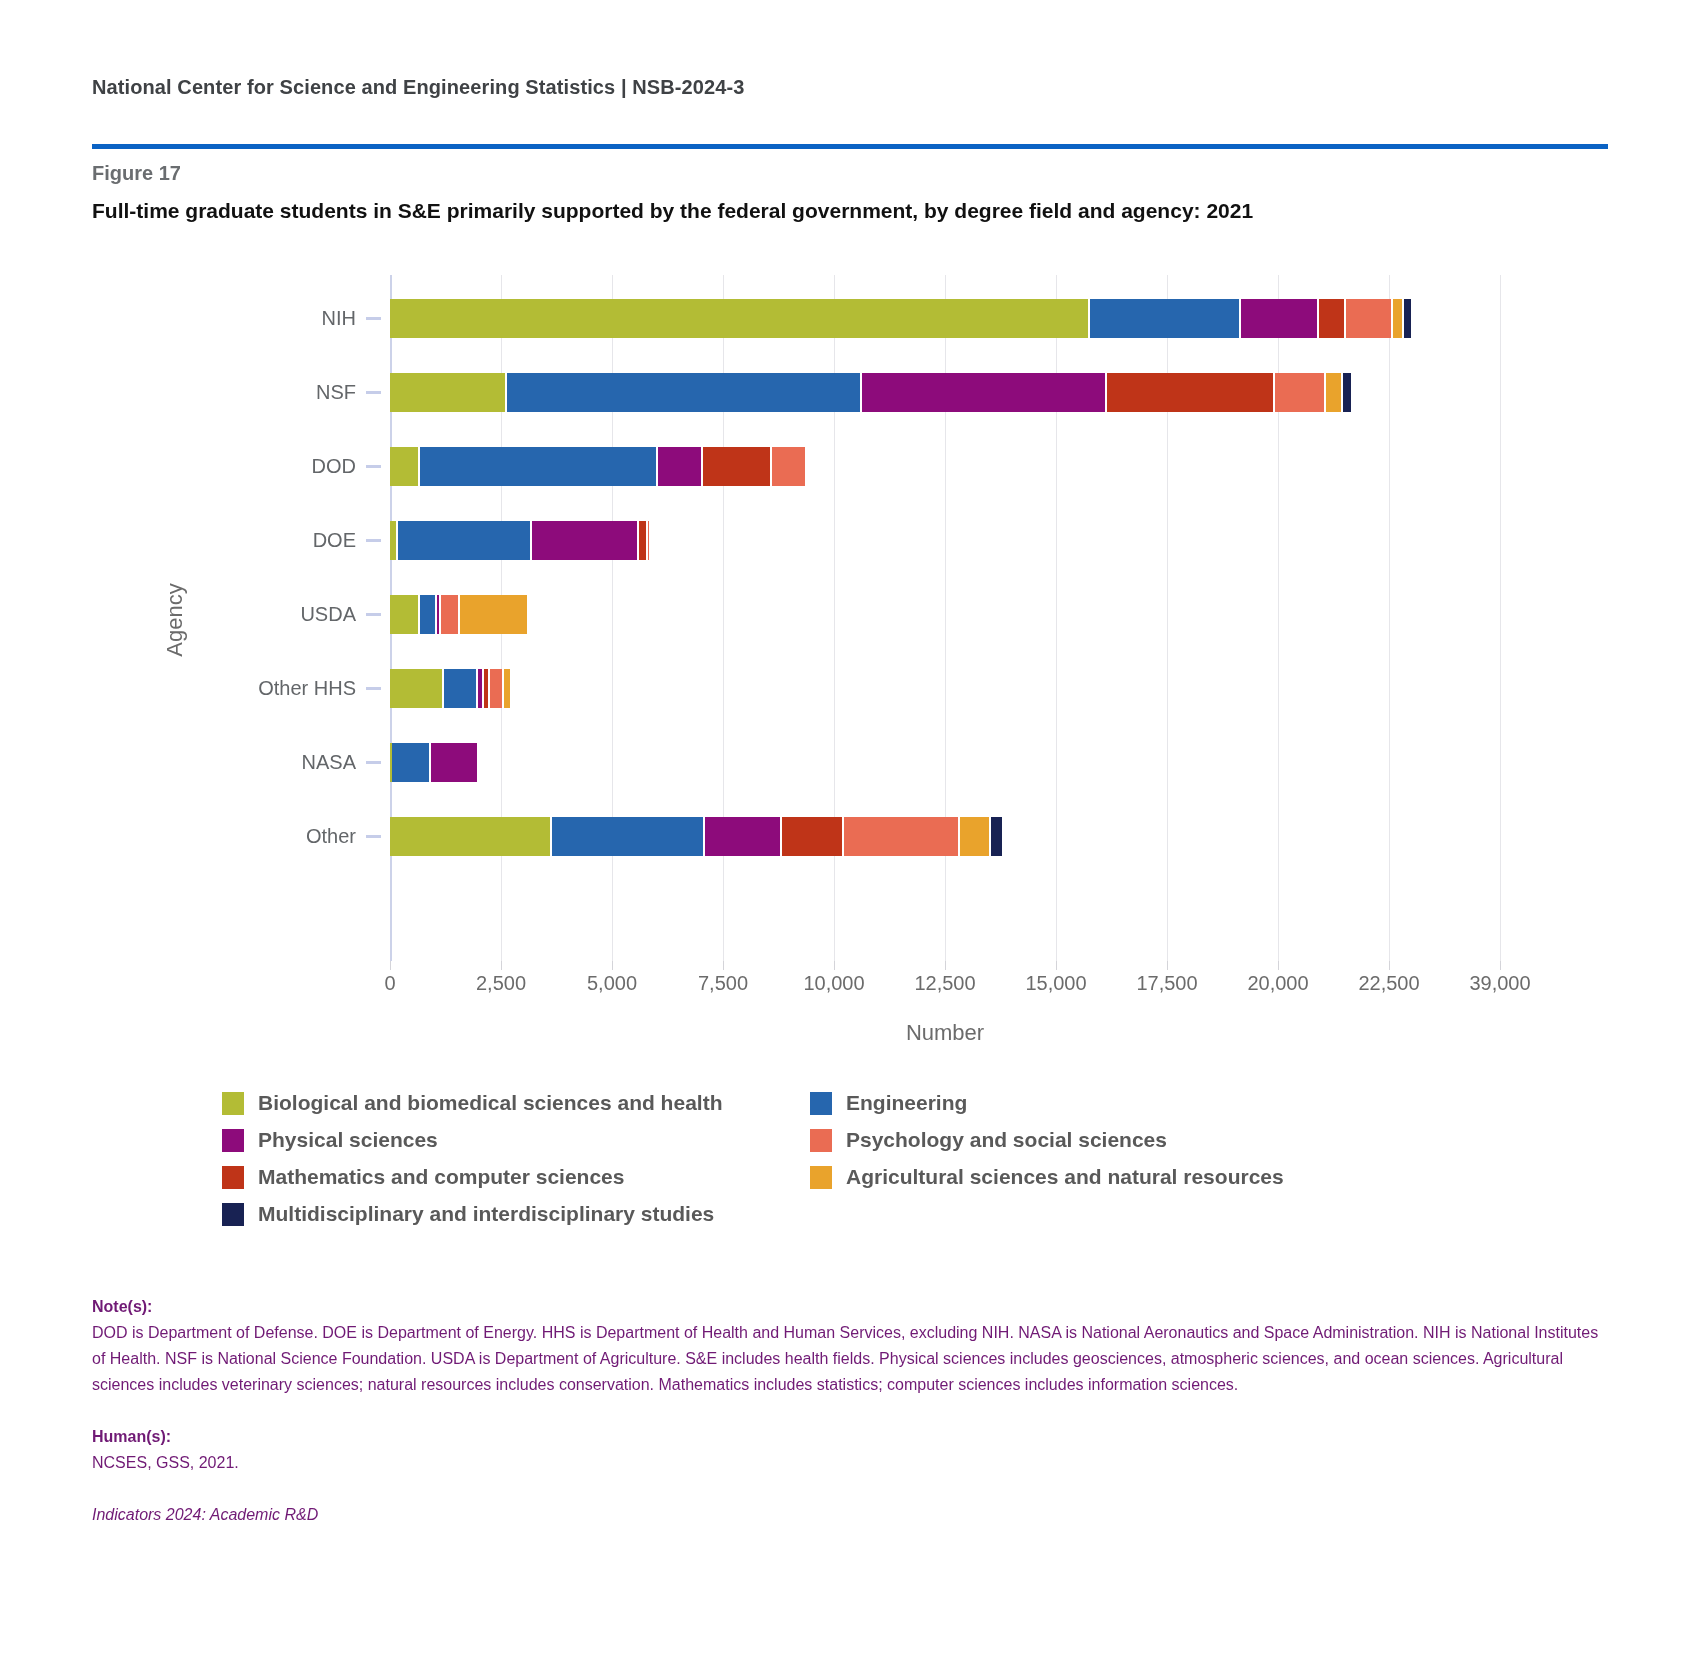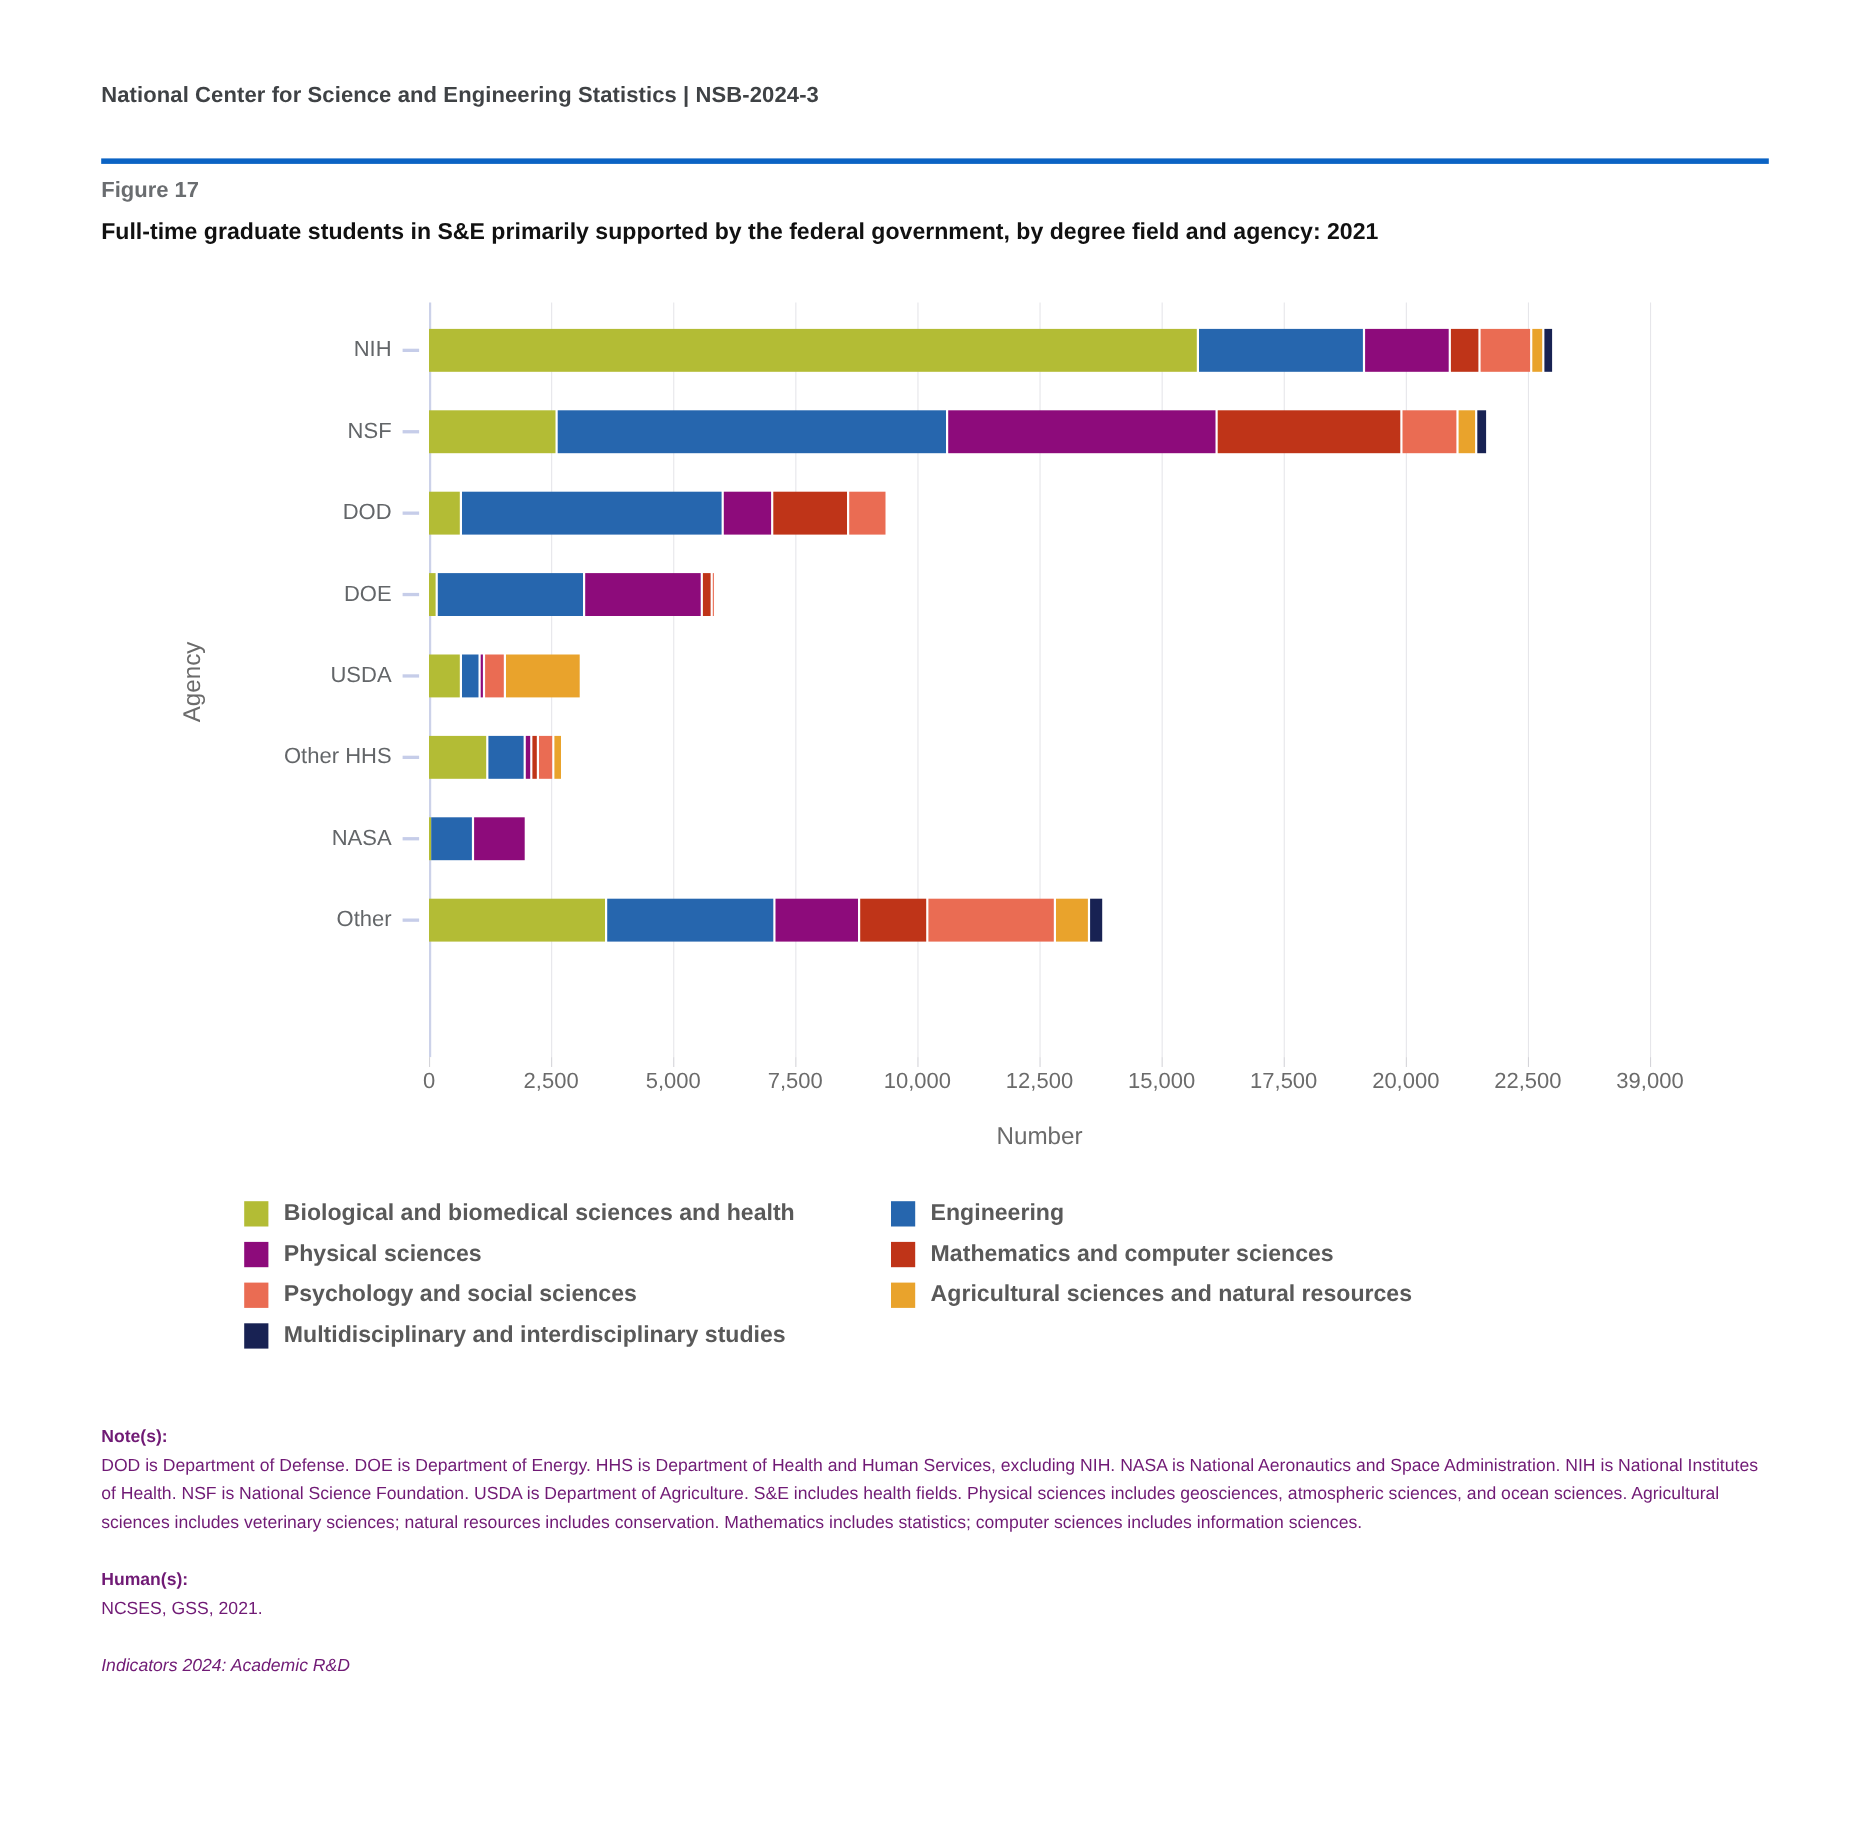--- a/index.html
+++ b/index.html
@@ -170,26 +170,26 @@
       </div>
       <div class="legend-item">
         <span class="swatch" style="background: rgb(38, 102, 174);"></span>
         <span class="legend-label">Engineering</span>
       </div>
       <div class="legend-item">
         <span class="swatch" style="background: rgb(141, 11, 123);"></span>
         <span class="legend-label">Physical sciences</span>
       </div>
       <div class="legend-item">
+        <span class="swatch" style="background: rgb(234, 108, 83);"></span>
+        <span class="legend-label">Psychology and social sciences</span>
+      </div>
+      <div class="legend-item">
         <span class="swatch" style="background: rgb(191, 52, 24);"></span>
         <span class="legend-label">Mathematics and computer sciences</span>
-      </div>
-      <div class="legend-item">
-        <span class="swatch" style="background: rgb(234, 108, 83);"></span>
-        <span class="legend-label">Psychology and social sciences</span>
       </div>
       <div class="legend-item">
         <span class="swatch" style="background: rgb(233, 163, 44);"></span>
         <span class="legend-label">Agricultural sciences and natural resources</span>
       </div>
       <div class="legend-item">
         <span class="swatch" style="background: rgb(24, 34, 83);"></span>
         <span class="legend-label">Multidisciplinary and interdisciplinary studies</span>
       </div>
     </div>

